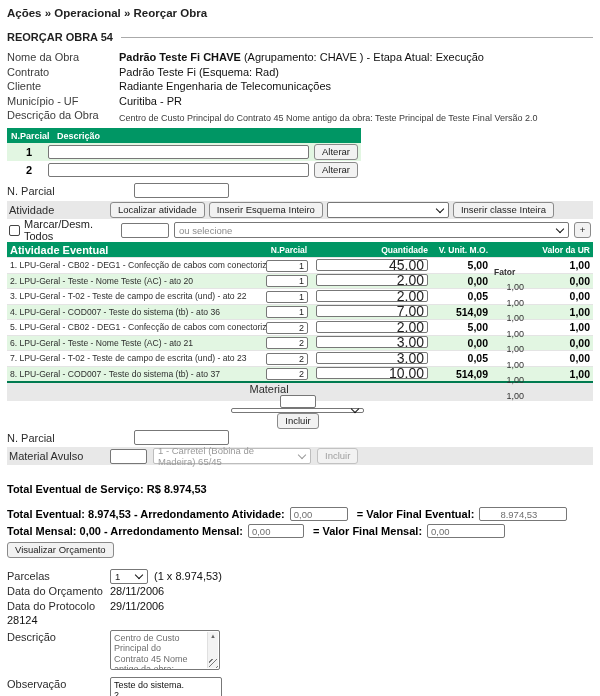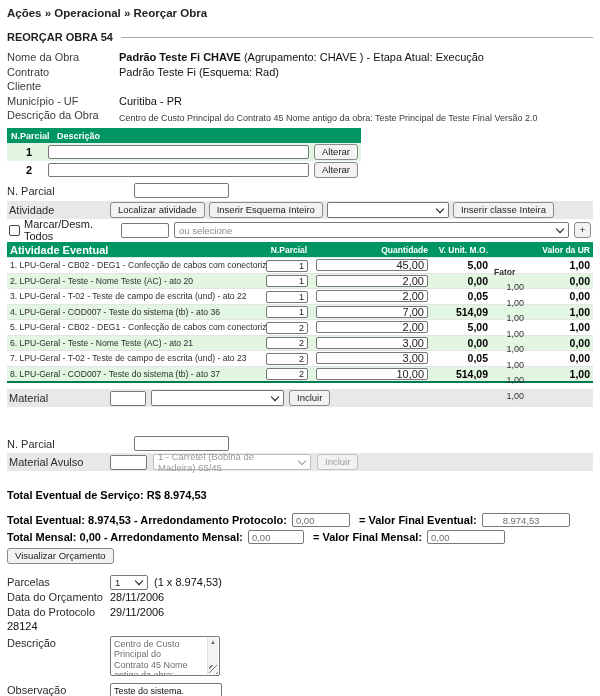--- a/index.html
+++ b/index.html
@@ -62,21 +62,21 @@
   .act-table { margin-top:3px; border-bottom:2px solid #007a50; }
   .act-head { display:flex; align-items:center; height:15px; padding:0 3px; }
   .act-head .h-desc { flex:1; font-size:11px; }
   .act-head .h-small { font-size:8.5px; }
   .act-row { display:flex; align-items:center; height:15.5px; border-top:1px solid #e4e4e4; padding:0 3px; }
   .act-row.alt { background:#e2f6e2; }
   .a-desc { flex:1; font-size:8.6px; color:#2e2e2e; white-space:nowrap; overflow:hidden; }
   .a-np { width:46px; flex-shrink:0; }
   .a-np input { width:42px; height:12px; text-align:right; font-size:9px; }
   .a-qt { width:116px; flex-shrink:0; padding-left:4px; }
-  .a-qt input { width:112px; height:12px; text-align:right; font-size:11px; }
+  .a-qt input { width:112px; height:12px; text-align:right; font-size:14px; }
   .a-vu { width:60px; text-align:right; font-weight:bold; font-size:10.5px; flex-shrink:0; }
   .a-ft { width:36px; text-align:right; font-size:9px; color:#333; flex-shrink:0;margin-top:44px; }
   .a-ur { width:66px; text-align:right; font-weight:bold; font-size:10.5px; flex-shrink:0; }
   .act-head .a-np { text-align:center; }
   .act-head .a-qt { text-align:right; }
   .act-head .a-vu, .act-head .a-ur { font-size:8.5px; }
   .act-head .a-ft { font-size:8.5px; text-align:left; padding-left:6px; }
 
   
   .total-service { font-weight:bold; margin-top:18px; }
@@ -113,20 +113,21 @@
   <div class="info-row">
     <span class="lbl">Nome da Obra</span>
     <span class="val"><b>Padrão Teste Fi CHAVE</b><span> (Agrupamento: CHAVE ) - Etapa Atual: Execução</span></span>
   </div>
   <div class="info-row">
     <span class="lbl">Contrato</span>
     <span class="val">Padrão Teste Fi (Esquema: Rad)</span>
   </div>
   <div class="info-row">
     <span class="lbl">Cliente</span>
+    <span class="val">Radiante Engenharia de Telecomunicações</span>
   </div>
   <div class="info-row">
     <span class="lbl">Município - UF</span>
     <span class="val">Curitiba - PR</span>
   </div>
   <div class="info-row">
     <span class="lbl">Descrição da Obra</span>
     <span class="val small">Centro de Custo Principal do Contrato 45 Nome antigo da obra: Teste Principal de Teste Final Versão 2.0</span>
   </div>
 
@@ -254,21 +255,21 @@
         <span class="a-desc">8. LPU-Geral - COD007 - Teste do sistema (tb) - ato 37</span>
         <span class="a-np"><input type="text" value="2" style=""></span>
         <span class="a-qt"><input type="text" value="10,00" style=""></span>
         <span class="a-vu">514,09</span>
         <span class="a-ft">1,00</span>
         <span class="a-ur">1,00</span>
       </div>
 
   </div>
 
-  <div class="graybar" style="margin-top:6px;">
+  <div class="graybar" style="margin-top:0;flex-direction:column;">
     <span class="lbl">Material</span>
     <input type="text" style="width: 36px; height: 15px; margin-right: 5px;" value="">
     <div class="fsel" style="width:133px; margin-right:5px;">
       <span></span>
       <span class="chev"></span>
     </div>
     <button class="btn">Incluir</button>
   </div>
 
   <div class="field-row" style="margin-top:29px; height:15px;">
@@ -281,21 +282,21 @@
     <div class="fsel disabled" style="width:158px; margin-right:6px;">
       <span>1 - Carretel (Bobina de Madeira) 65/45</span>
       <span class="chev"></span>
     </div>
     <button class="btn disabled">Incluir</button>
   </div>
 
   <div class="total-service">Total Eventual de Serviço: R$ 8.974,53</div>
 
   <div class="tot-line" style="margin-top:12px;">
-    <span>Total Eventual: 8.974,53 - Arredondamento Protocolo:</span>
+    <span>Total Eventual: 8.974,53 - Arredondamento Atividade:</span>
     <input type="text" class="ro" style="width: 58px;" value="0,00">
     <span class="sp">= Valor Final Eventual:</span>
     <input type="text" class="ro" style="width: 88px; padding-left: 20px;" value="8.974,53">
   </div>
   <div class="tot-line">
     <span>Total Mensal: 0,00 - Arredondamento Mensal:</span>
     <input type="text" class="ro" style="width: 56px;" value="0,00">
     <span class="sp">= Valor Final Mensal:</span>
     <input type="text" class="ro" style="width: 78px;" value="0,00">
   </div>

